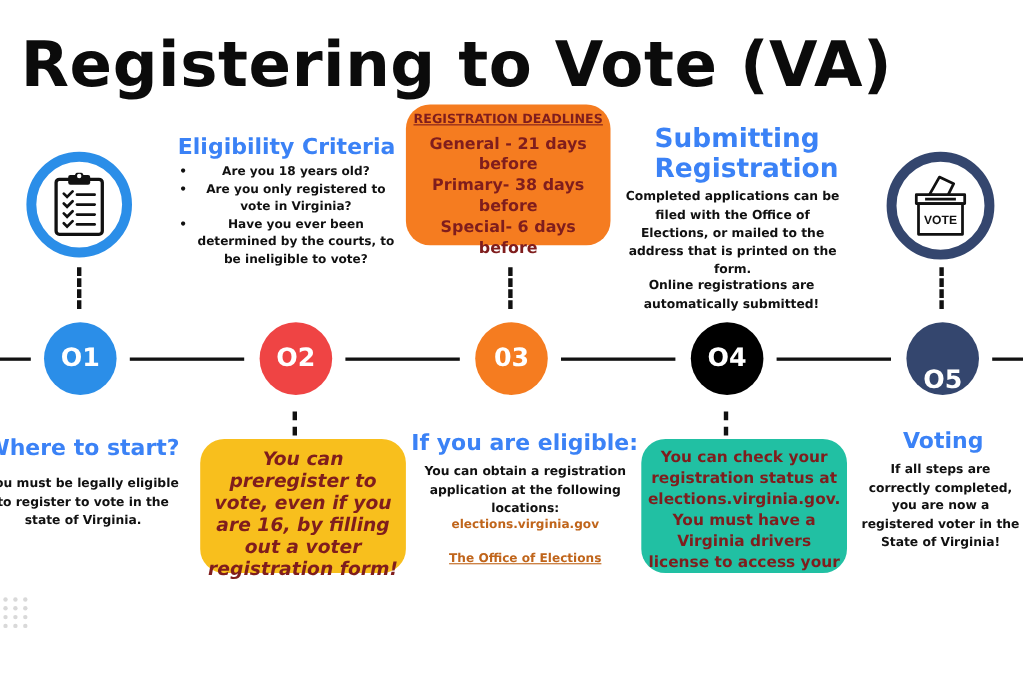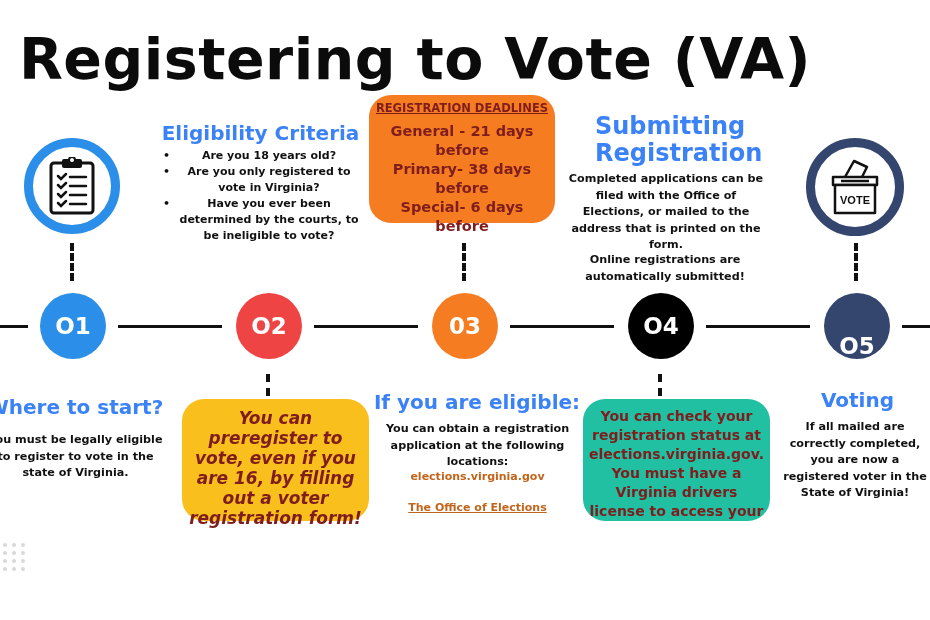--- a/index.html
+++ b/index.html
@@ -135,13 +135,13 @@
       <path d="M20 20 L29 4 L42 10 L36 22 Z"></path>
       <path d="M8 20 L52 20 L52 28 L8 28 Z"></path>
       <line x1="16" y1="24" x2="44" y2="24"></line>
       <rect x="10" y="28" width="40" height="28"></rect>
     </g>
     <text x="30" y="47" text-anchor="middle" font-family="Liberation Sans, sans-serif" font-weight="bold" font-size="11" fill="#111">VOTE</text>
   </svg>
 </div>
 
 <div class="abs h2" style="left:790px;width:135px;top:388px;font-size:20px;">Voting</div>
-<div class="abs body-text" style="left:780px;width:150px;top:419px;">If all mailed are correctly completed, you are now a registered voter in the State of Virginia!</div>
+<div class="abs body-text" style="left:780px;width:150px;top:419px;">If all steps are correctly completed, you are now a registered voter in the State of Virginia!</div>
 
 </body></html>

